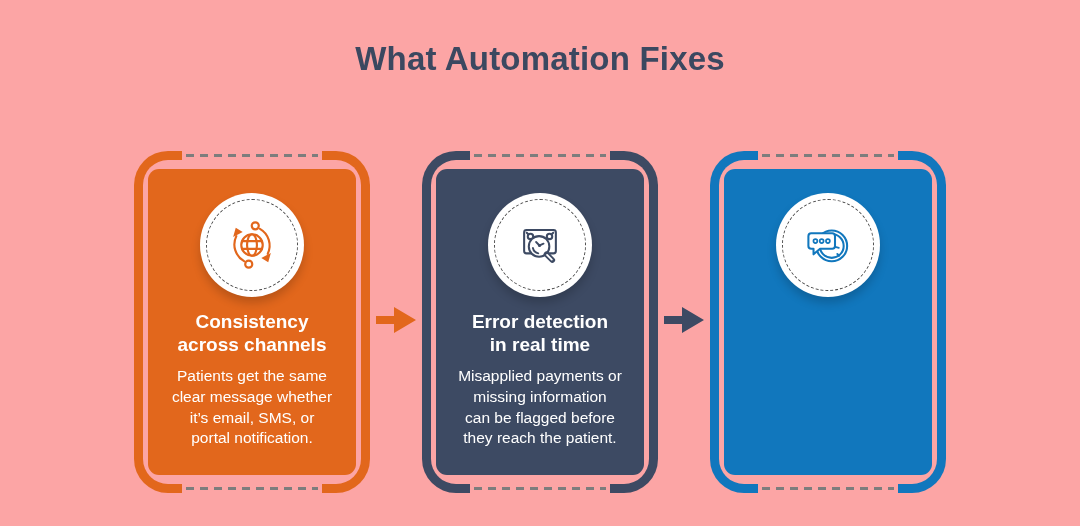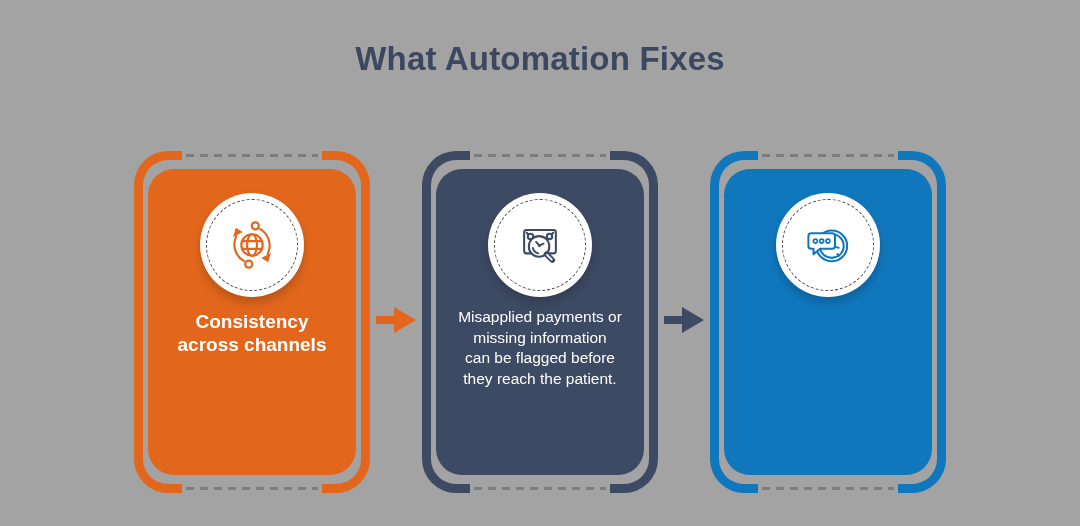--- a/index.html
+++ b/index.html
@@ -1,20 +1,20 @@
 <!DOCTYPE html>
 <html><head>
 <meta charset="utf-8">
 <style>
   html,body { margin:0; padding:0; background:#ffffff; }
   * { box-sizing:border-box; }
   .canvas {
     position:relative;
     width:1080px; height:526px;
-    background:#a3a3a3;
+    background:#fca5a5;
     font-family:"Liberation Sans", sans-serif;
     overflow:hidden;
   }
   .title {
     position:absolute; top:40px; left:0; width:100%;
     text-align:center;
     font-size:33px; font-weight:bold;
     letter-spacing:.2px;
     color:#3b4860;
   }
@@ -35,21 +35,21 @@
   .bracket.right { right:0; border-left:none;  border-radius:0 34px 34px 0; }
   .dashline {
     position:absolute; left:52px; right:52px; height:3px;
     background:repeating-linear-gradient(90deg,#7d7d7d 0 8px,transparent 8px 14px);
   }
   .dashline.top { top:3px; }
   .dashline.bottom { bottom:3px; }
   .inner {
     position:absolute; left:14px; right:14px; top:18px; bottom:18px;
     background:var(--c);
-    border-radius:26px;
+    border-radius:11px;
     display:flex; flex-direction:column; align-items:center;
     padding:24px 10px 0 10px;
   }
   .icon-wrap {
     position:relative;
     width:104px; height:104px; border-radius:50%;
     background:#ffffff;
     box-shadow:0 6px 10px rgba(0,0,0,.18);
     display:flex; align-items:center; justify-content:center;
     color:var(--c);
@@ -110,20 +110,24 @@
               <circle cx="26.5" cy="50.5" r="3.8"></circle>
               <path d="M21.5,47.3 A20.5,20.5 0 0 1 13.2,20.5"></path>
               <path d="M38.5,12.7 A20.5,20.5 0 0 1 46.8,39.5"></path>
             </g>
             <path d="M9.8,21.5 L12.6,11.6 L20,16.2 Z" fill="currentColor"></path>
             <path d="M50.2,38.5 L47.4,48.4 L40,43.8 Z" fill="currentColor"></path>
           </svg>
         </div>
         <h3 class="card-heading">Consistency
 across channels</h3>
+        <p class="card-text">Patients get the same
+clear message whether
+it’s email, SMS, or
+portal notification.</p>
       </div>
     </div>
 
     <div class="arrow-gap">
       <svg width="40" height="26" viewBox="0 0 40 26">
         <polygon points="0,9 18,9 18,0 40,13 18,26 18,17 0,17" fill="#e2671c"></polygon>
       </svg>
     </div>
 
     <div class="card" style="--c:#3d4a63">
@@ -146,20 +150,22 @@
             <g fill="none" stroke="currentColor" stroke-width="2" stroke-linecap="round">
               <line x1="29.5" y1="30.5" x2="25.8" y2="26.8"></line>
               <line x1="29.5" y1="30.5" x2="33.8" y2="28.6"></line>
               <path d="M22.4,33.2 A7.6,7.6 0 0 0 28.2,39"></path>
             </g>
             <circle cx="29.5" cy="30.5" r="1.7" fill="currentColor"></circle>
             <line x1="37" y1="40" x2="43.2" y2="46.2" stroke="currentColor" stroke-width="6" stroke-linecap="round"></line>
             <line x1="37.6" y1="40.6" x2="42.6" y2="45.6" stroke="#ffffff" stroke-width="2" stroke-linecap="round"></line>
           </svg>
         </div>
+        <h3 class="card-heading">Error detection
+in real time</h3>
         <p class="card-text">Misapplied payments or
 missing information
 can be flagged before
 they reach the patient.</p>
       </div>
     </div>
 
     <div class="arrow-gap">
       <svg width="40" height="26" viewBox="0 0 40 26">
         <polygon points="0,9 18,9 18,0 40,13 18,26 18,17 0,17" fill="#3d4a63"></polygon>

